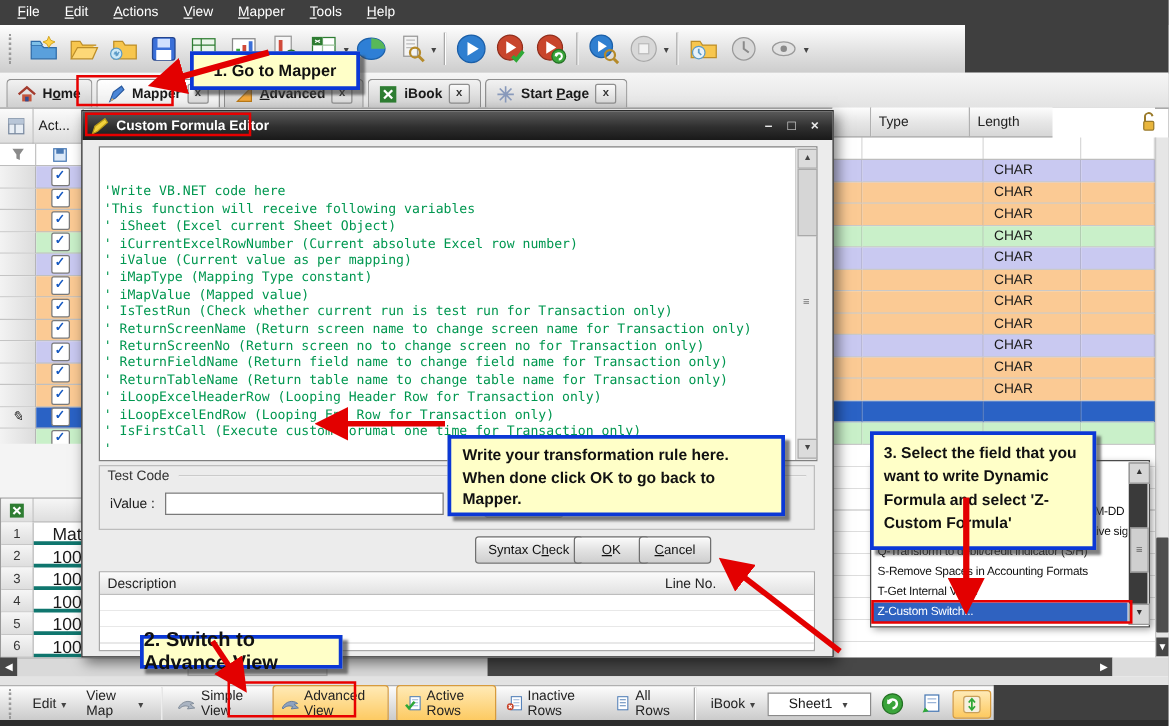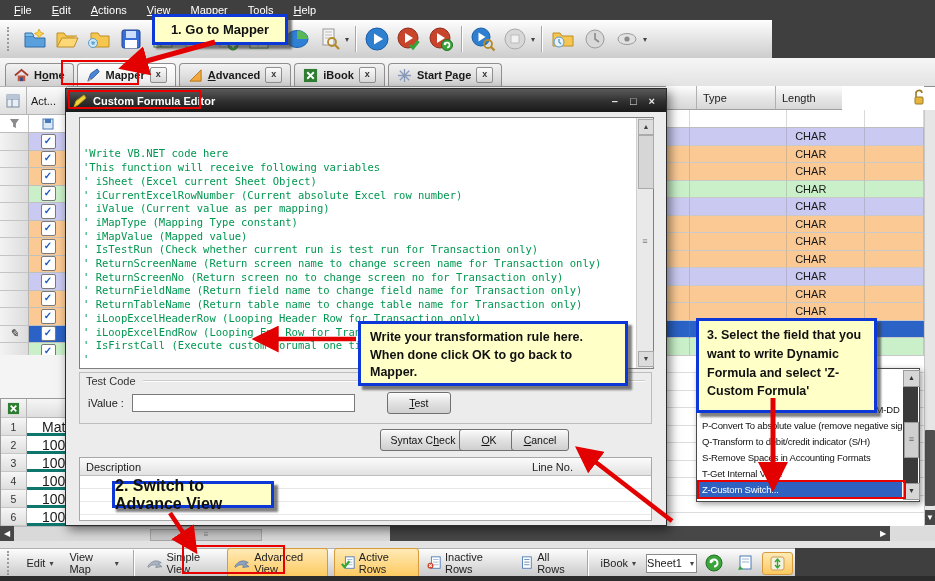--- a/index.html
+++ b/index.html
@@ -109,32 +109,32 @@
            white-space:nowrap;overflow:hidden;color:#111;}
   .dd-item.sel{background:#2f62c0;color:#fff;}
   .dd-sb{position:absolute;top:1px;right:1px;width:15px;bottom:1px;background:#3a3a3a;}
   .dd-sb .btn-a{position:absolute;left:0;width:15px;height:15px;background:#d6d6d6;border:1px solid #999;
                 text-align:center;font-size:7px;line-height:13px;color:#333;}
   .dd-thumb{position:absolute;left:1px;width:13px;height:34px;top:52px;background:#cfcfcf;border:1px solid #999;
             text-align:center;color:#666;font-size:9px;line-height:32px;}
 
   
   .callout{background:#ffffc8;border:3px solid #0b38d6;font-weight:bold;color:#111;z-index:30;
-           box-shadow:4px 4px 2px rgba(60,60,60,.65);box-sizing:border-box;}
+           box-shadow:4px 4px 2px rgba(60,60,60,.65);box-sizing:border-box;margin-top:27px;}
   .redbox{border:2px solid #e80000;z-index:35;pointer-events:none;box-sizing:border-box;}
   .overlay{left:0;top:0;width:935px;height:581px;z-index:40;pointer-events:none;}
 
   
   .bbar{left:0;top:548px;width:795px;height:28px;background:linear-gradient(#fdfdfd,#e0e0e0 55%,#c9c9c9);
         border-top:1px solid #b0b0b0;display:flex;align-items:center;padding-left:6px;gap:2px;}
   .bbar-dark{left:795px;top:548px;width:140px;height:28px;background:#3f3f3f;}
   .bstrip{left:0;top:576px;width:935px;height:5px;background:#2c2c2c;}
   .bb-item{display:flex;align-items:center;gap:4px;padding:2px 6px;font-size:11px;color:#222;border-radius:3px;}
   .bb-hl{background:linear-gradient(#ffeab6,#fdc95f);border:1px solid #d79b3c;}
-  .combo{display:flex;align-items:center;background:#fff;border:1px solid #8a8a8a;height:17px;padding:0 0;gap:8px;}
+  .combo{display:flex;align-items:center;background:#fff;border:1px solid #8a8a8a;height:17px;padding:0 16px;gap:8px;}
 </style>
 </head>
 <body>
 
 <div class="win">
 
   <div class="abs menubar">
 
       <span class="menu-item"><span></span><u>F</u><span>ile</span></span>
 

